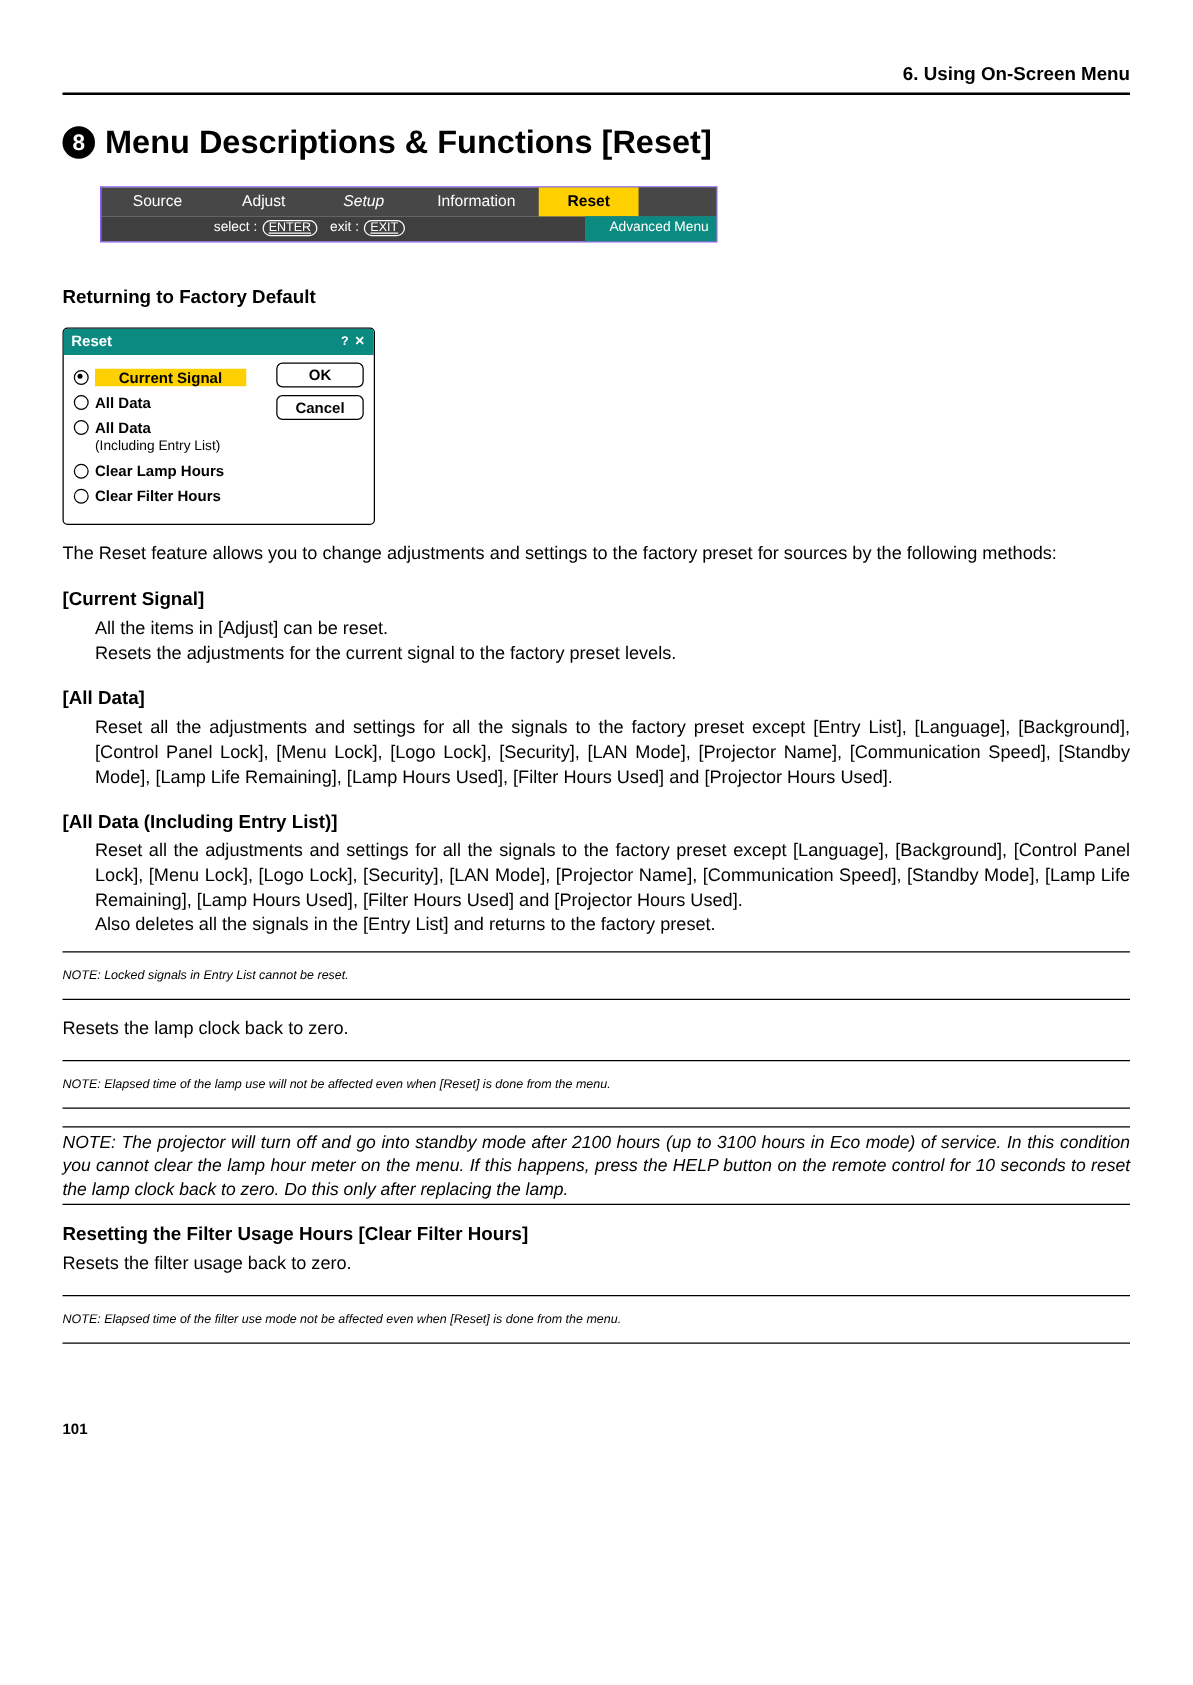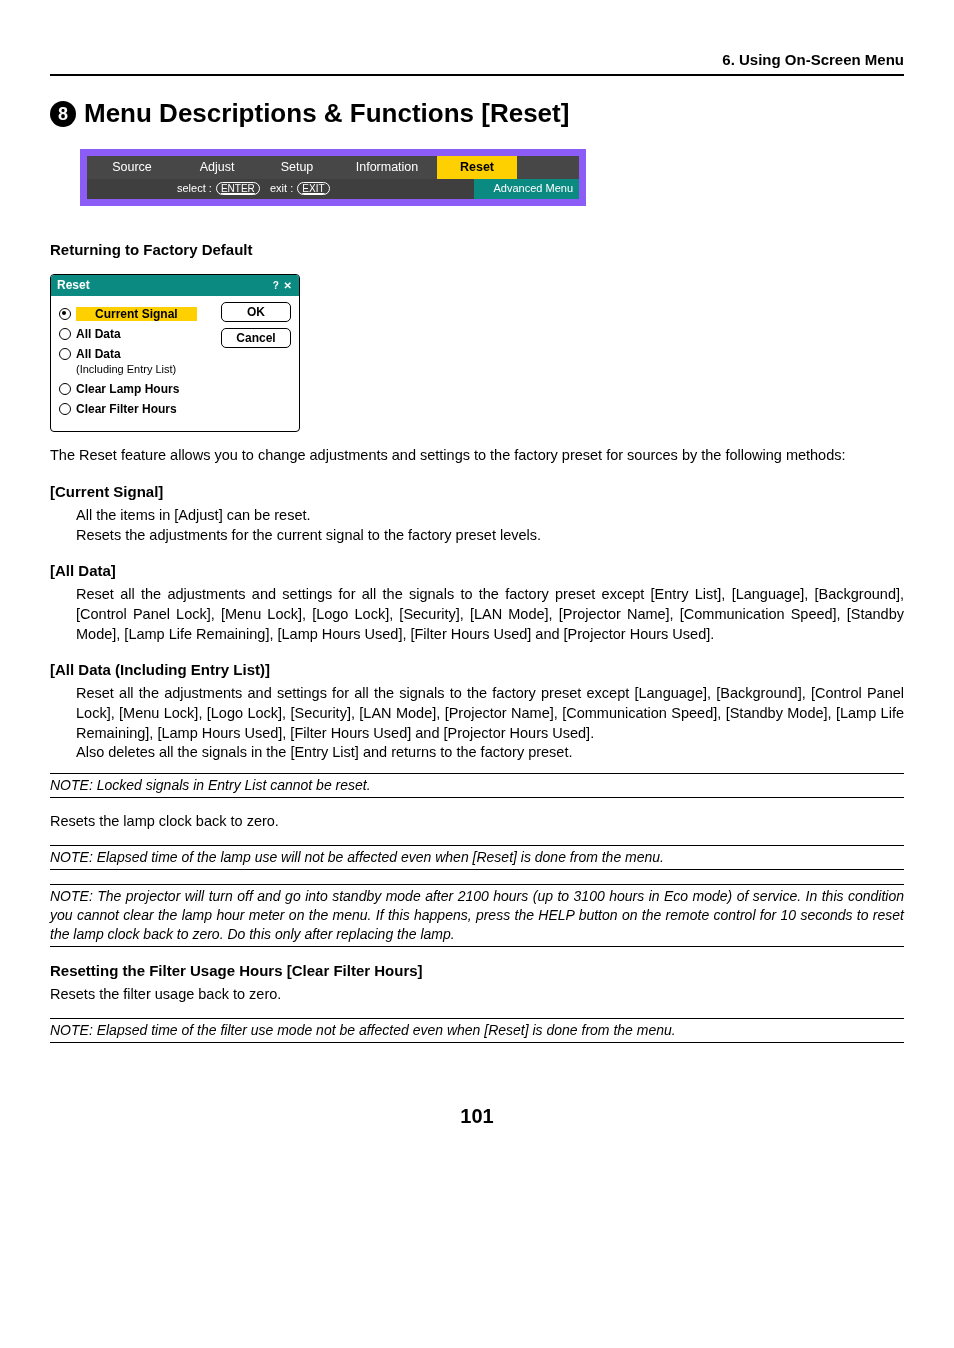--- a/index.html
+++ b/index.html
@@ -43,34 +43,34 @@
     justify-content: center;
     font-size: 18px;
     font-weight: bold;
   }
   
   .menubar {
     width: 492px;
     margin-left: 30px;
     font-family: Arial, sans-serif;
     font-size: 12.5px;
-    border: 7px solid #8b5cf6;
+    border: 1px solid #8b5cf6;
   }
   .menubar-row1 {
     display: flex;
     background: #474747;
     color: #fff;
   }
   .mb-item {
     padding: 3px 0;
     text-align: center;
   }
   .mb-source { width: 90px; }
   .mb-adjust { width: 80px; }
-  .mb-setup { width: 80px; }
+  .mb-setup { width: 80px; font-style: italic; }
   .mb-info { width: 100px; }
   .mb-reset { width: 80px; background: #ffd000; color: #000; font-weight: bold; }
   .mb-blank { flex:1; background:#474747; }
   .menubar-row2 {
     display: flex;
     background: #3f3f3f;
     color: #fff;
     font-size: 11px;
   }
   .mb-hint {
@@ -178,38 +178,38 @@
   }
   .indent {
     margin-left: 26px;
     text-align: justify;
   }
 
   .note-line {
     font-style: italic;
     border-top: 1px solid #000;
     border-bottom: 1px solid #000;
-    padding: 2px 0;
+    padding: 12px 0;
     margin: 10px 0 14px 0;
-    font-size: 14px;
+    font-size: 10px;
   }
   .note-block {
     font-style: italic;
     border-top: 1px solid #000;
     border-bottom: 1px solid #000;
     padding: 2px 0;
     margin: 4px 0 14px 0;
     font-size: 14px;
     text-align: justify;
   }
 
   .pagenum {
-    text-align: center;
-    font-weight: bold;
-    font-size: 20px;
+    text-align: left;
+    font-weight: bold;
+    font-size: 12px;
     margin-top: 60px;
   }
 </style>
 </head>
 <body>
 
 <div class="page">
 
   <div class="chapter-header">6. Using On-Screen Menu</div>
 

